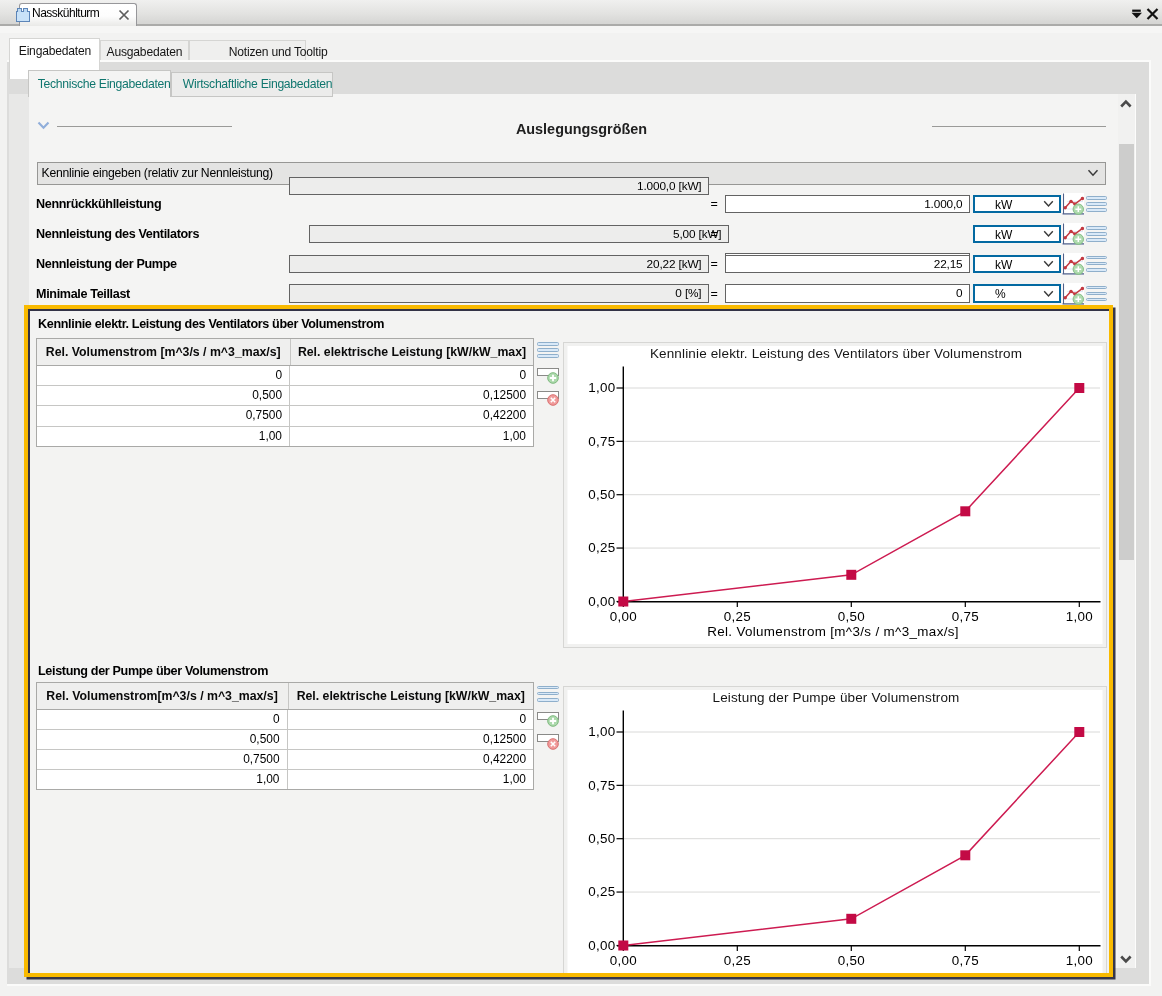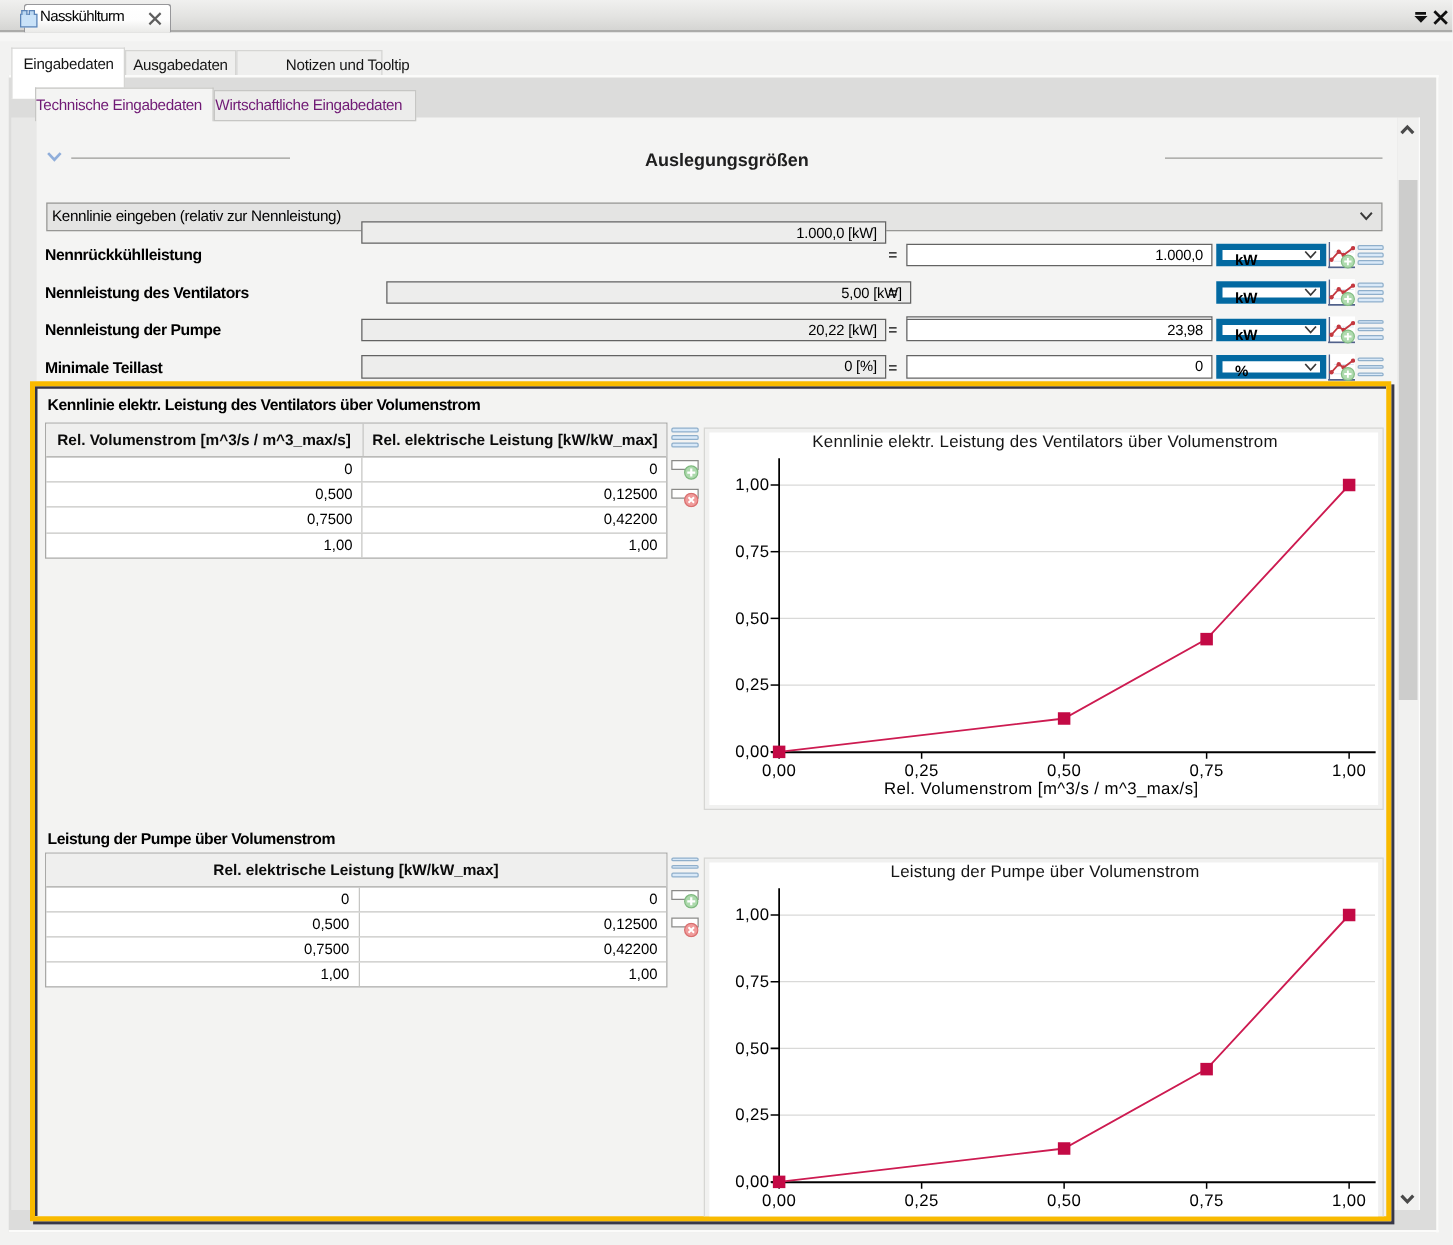--- a/index.html
+++ b/index.html
@@ -21,42 +21,42 @@
   .tab1{top:39.5px;height:22px;background:#EFEFEE;border:1px solid #D5D5D3;box-sizing:border-box;
     font-size:12.1px;letter-spacing:-0.2px;color:#151515;text-align:center;line-height:22px;white-space:nowrap;}
   #tab1a{left:9.4px;top:37.5px;width:91px;height:41px;background:#FFFFFF;line-height:24px;z-index:3;border-bottom:none;}
   #tab1b{left:99.7px;width:89.4px;}
   #tab1c{left:188.7px;width:117.3px;padding-left:39px;}
   
   #pane{left:6.5px;top:59.5px;width:1142px;height:922.5px;background:#DCDCDB;
     border-top:2px solid #FBFBFA;border-right:2px solid #FBFBFA;border-bottom:2px solid #FBFBFA;box-sizing:content-box;}
   
   .tab2{height:24px;background:#ECECEB;border:1px solid #C6C6C4;box-sizing:border-box;
-    font-size:12.2px;letter-spacing:-0.3px;color:#701a75;text-align:left;line-height:23px;z-index:4;white-space:nowrap;}
+    font-size:12.2px;letter-spacing:-0.3px;color:#0f766e;text-align:right;line-height:23px;z-index:4;white-space:nowrap;}
   #tab2a{left:27.9px;top:69.5px;width:143.6px;height:27px;background:#F4F4F3;border-bottom:none;line-height:26px;}
   #tab2b{left:171.3px;top:72px;width:162px;height:24.5px;}
   
   #viewport{left:28.5px;top:94px;width:1089px;height:874px;background:#F4F4F3;z-index:1;}
   
   #sbar{left:1117.5px;top:94px;width:17px;height:874px;background:#F1F1F0;border-right:1.5px solid #FCFCFB;}
   #sthumb{left:1118.5px;top:143.5px;width:15px;height:416px;background:#CDCDCC;}
   
   #content{position:absolute;left:0;top:0;z-index:2;}
   .hline{height:1.2px;background:#9A9A98;top:125.8px;}
   #htitle{left:430px;top:120.5px;width:303px;text-align:center;font-size:14.4px;font-weight:bold;color:#202020;}
   #combo{left:36.5px;top:162px;width:1069.5px;height:23px;background:#E4E4E3;border:1px solid #979795;
     box-sizing:border-box;font-size:12.2px;letter-spacing:-0.25px;color:#000;line-height:21px;padding-left:4px;}
   .rowlab{left:36px;width:250px;font-size:12.6px;letter-spacing:-0.35px;font-weight:bold;color:#000;}
   .gfield{left:289px;width:419.5px;height:18.4px;background:#EDEDEC;border:1px solid #636363;
     box-sizing:border-box;font-size:11.8px;letter-spacing:-0.15px;text-align:right;padding-right:6px;color:#000;}
   .eq{left:710.5px;width:10px;font-size:12.5px;color:#000;}
   .wfield{left:724.5px;width:245px;height:18.4px;background:#FFF;border:1px solid #636363;
     box-sizing:border-box;font-size:11.8px;letter-spacing:-0.15px;text-align:right;padding-right:6px;color:#000;}
-  .ucombo{left:973px;width:87.5px;height:18.4px;background:#FFF;border:5px solid #0369a1;
-    box-sizing:border-box;font-size:12px;padding-left:10px;color:#000;font-weight:bold;}
+  .ucombo{left:973px;width:87.5px;height:18.4px;background:#FFF;border:2px solid #0369a1;
+    box-sizing:border-box;font-size:12px;padding-left:20px;color:#000;}
   .fieldtxt{line-height:16.4px;}
   .hbar{left:1085.5px;width:21.5px;height:3.6px;background:#D9E9F8;border:1px solid #8FAFCB;
     box-sizing:border-box;border-radius:1.5px;}
 </style>
 </head>
 <body>
 <div id="root">
 
   <div class="abs" id="docbar"></div>
   <div class="abs" id="docline"></div>
@@ -159,21 +159,21 @@
       <circle cx="16.3" cy="16.2" r="5.2" fill="#ABD9AB" fill-opacity="0.95" stroke="#84BD84" stroke-width="1"></circle>
       <path d="M13.4 16.2 H19.2 M16.3 13.3 V19.1" stroke="#FFFFFF" stroke-width="1.5"></path>
     </svg>
     <div class="abs hbar" style="top:226.0px;"></div>
     <div class="abs hbar" style="top:232.1px;"></div>
     <div class="abs hbar" style="top:238.2px;"></div>
 
     <div class="abs rowlab" style="top:256.7px;">Nennleistung der Pumpe</div>
     <div class="abs gfield fieldtxt" style="top:254.5px;">20,22 [kW]</div>
     <div class="abs eq" style="top:257.0px;">=</div>
-    <div class="abs wfield fieldtxt" style="top:254.5px;">23,98</div>
+    <div class="abs wfield fieldtxt" style="top:254.5px;">22,15</div>
     <div class="abs ucombo fieldtxt" style="top:254.5px;">kW</div>
     <svg class="abs" style="left:1043px;top:260.1px;" width="11" height="8" viewBox="0 0 11 8">
       <path d="M1.2 1.2 L5.5 6 L9.8 1.2" stroke="#3A3A3A" stroke-width="1.4" fill="none"></path>
     </svg>
     <svg class="abs" style="left:1062px;top:252.7px;" width="22" height="22" viewBox="0 0 22 22">
       <rect x="0" y="0" width="22" height="22" fill="#FFFFFF"></rect>
       <line x1="5.2" y1="8.6" x2="21" y2="8.6" stroke="#DDE7F3" stroke-width="0.9"></line>
       <line x1="5.2" y1="16" x2="13" y2="16" stroke="#DDE7F3" stroke-width="0.9"></line>
       <line x1="1.5" y1="0.5" x2="1.5" y2="21" stroke="#51618A" stroke-width="1.1"></line>
       <line x1="0.5" y1="20.9" x2="22" y2="20.9" stroke="#51618A" stroke-width="1.3"></line>
@@ -287,20 +287,21 @@
       <polyline points="60.3,259.5 288.3,232.8 402.3,169.3 516.3,46" fill="none" stroke="#CD1B51" stroke-width="1.5"></polyline>
       <rect x="55.3" y="254.5" width="10" height="10" fill="#C30A45"></rect>
       <rect x="283.3" y="227.8" width="10" height="10" fill="#C30A45"></rect>
       <rect x="397.3" y="164.3" width="10" height="10" fill="#C30A45"></rect>
       <rect x="511.3" y="41.0" width="10" height="10" fill="#C30A45"></rect>
       <text x="270" y="293.5" font-size="13.4px" letter-spacing="0.35" fill="#000" text-anchor="middle">Rel. Volumenstrom [m^3/s / m^3_max/s]</text>
     </svg>
     <div class="abs" style="left:38px;top:663.5px;font-size:12.6px;letter-spacing:-0.35px;font-weight:bold;color:#000;">Leistung der Pumpe über Volumenstrom</div>
     <div class="abs" style="left:35.5px;top:681.5px;width:496.5px;border:1px solid #A9A9A7;background:#FFF;">
       <div style="display:flex;height:26px;background:#EFEFEE;border-bottom:1px solid #A9A9A7;">
+        <div style="width:251px;border-right:1px solid #C6C6C4;text-align:center;font-size:12.3px;font-weight:bold;line-height:26px;color:#0A0A0A;">Rel. Volumenstrom[m^3/s / m^3_max/s]</div>
         <div style="flex:1;text-align:center;font-size:12.3px;font-weight:bold;line-height:26px;color:#0A0A0A;">Rel. elektrische Leistung [kW/kW_max]</div>
       </div>
       <div style="display:flex;height:19.2px;border-bottom:1px solid #C6C6C4;">
         <div style="width:251px;border-right:1px solid #C6C6C4;text-align:right;font-size:11.9px;line-height:19px;padding-right:7px;box-sizing:border-box;color:#000;">0</div>
         <div style="flex:1;text-align:right;font-size:11.9px;line-height:19px;padding-right:7px;box-sizing:border-box;color:#000;">0</div>
       </div>
       <div style="display:flex;height:19.2px;border-bottom:1px solid #C6C6C4;">
         <div style="width:251px;border-right:1px solid #C6C6C4;text-align:right;font-size:11.9px;line-height:19px;padding-right:7px;box-sizing:border-box;color:#000;">0,500</div>
         <div style="flex:1;text-align:right;font-size:11.9px;line-height:19px;padding-right:7px;box-sizing:border-box;color:#000;">0,12500</div>
       </div>

